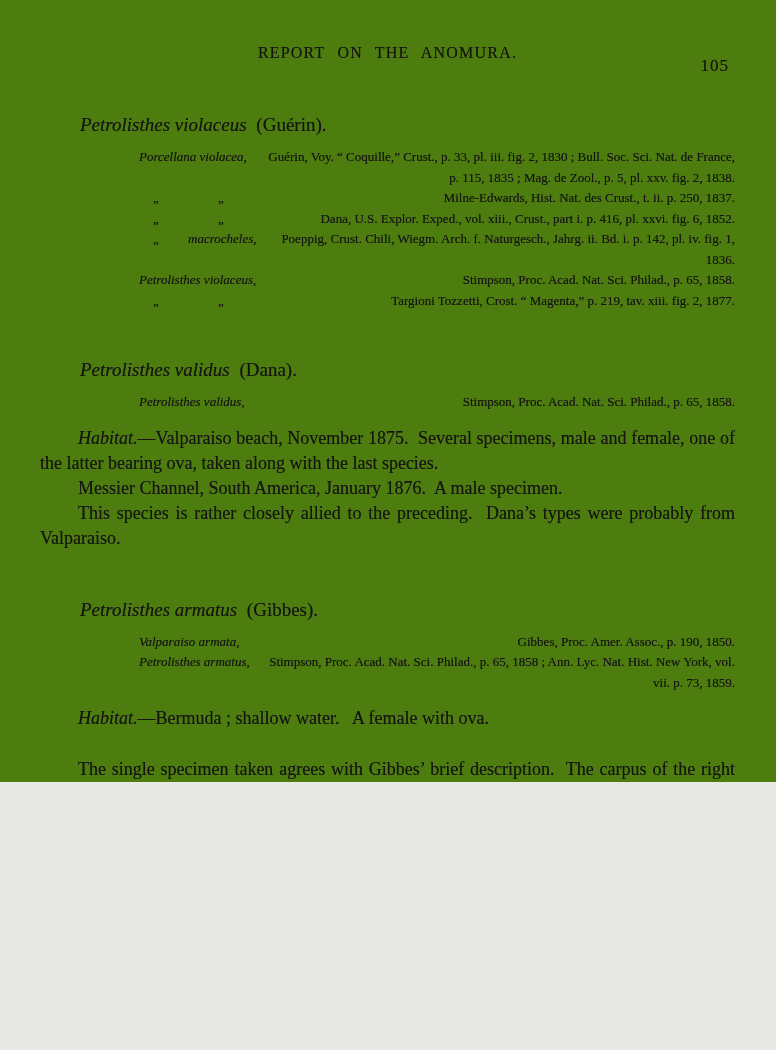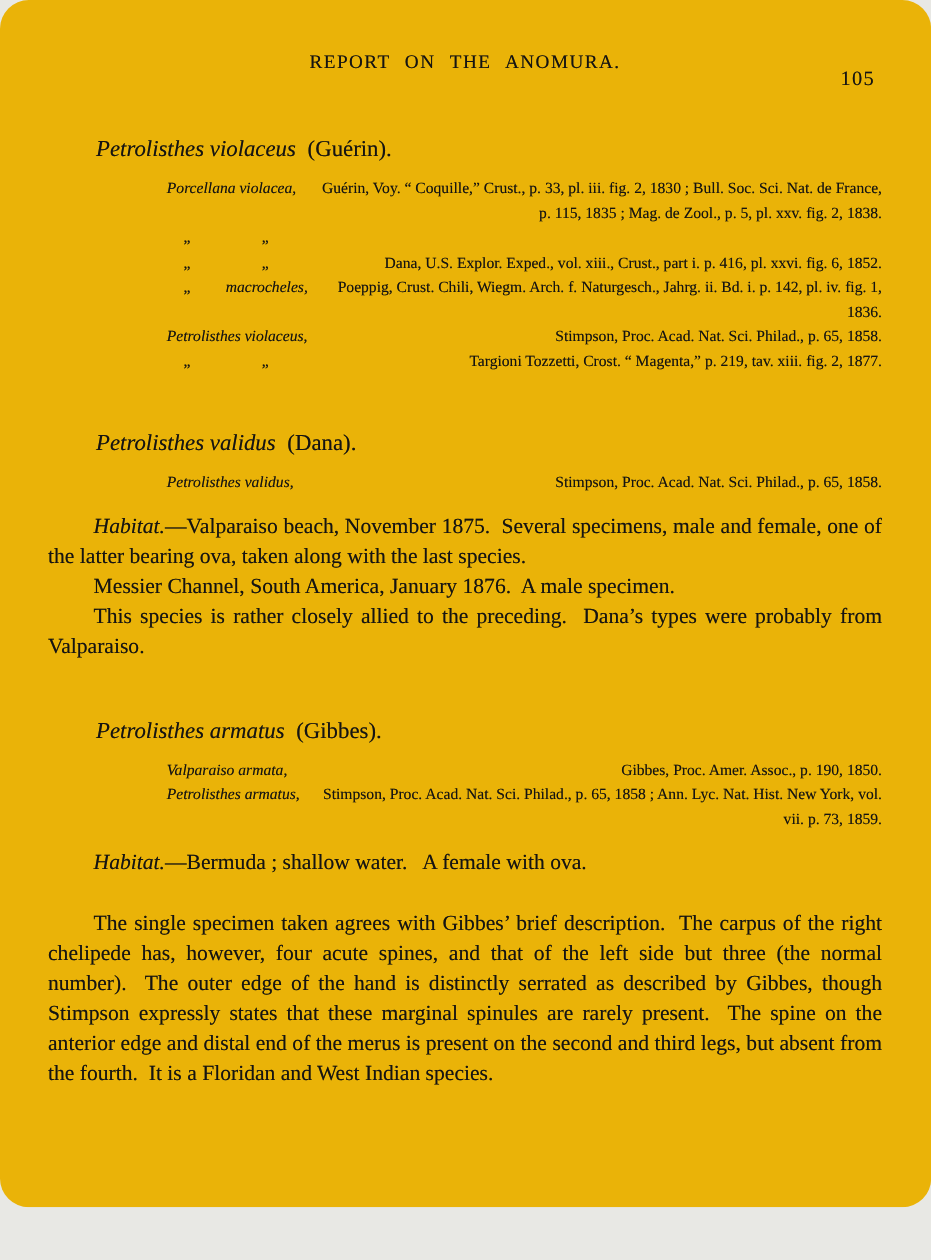--- a/index.html
+++ b/index.html
@@ -1,28 +1,27 @@
 <!DOCTYPE html>
 <html><head>
 <meta charset="utf-8">
 <style>
   html, body { margin: 0; padding: 0; background: #e8e8e4; }
   .page {
     position: relative;
     width: 776px;
-    height: 1006px;
+    height: 782px;
     margin: 0 auto;
-    background: #eab308;
+    background: #4d7c0f;
     color: #151413;
     font-family: "Liberation Serif", "DejaVu Serif", serif;
     box-sizing: border-box;
     padding: 44px 41px 0 40px;
     overflow: hidden;
     text-shadow: 0 0 0.4px rgba(20,20,19,0.55);
-    border-radius: 24px;
   }
 
   
   .page-header { position: relative; height: 24px; }
   .running-title {
     text-align: center;
     font-size: 16px;
     letter-spacing: 1.2px;
     word-spacing: 7px;
   }
@@ -102,20 +101,21 @@
         <span class="syn-label">
           <span class="nm">Porcellana violacea,</span>
         </span>
         <span class="syn-ref">Guérin, Voy. “ Coquille,” Crust., p. 33, pl. iii. fig. 2, 1830 ; Bull. Soc. Sci. Nat. de France, p. 115, 1835 ; Mag. de Zool., p. 5, pl. xxv. fig. 2, 1838.</span>
       </div>
       <div class="syn-row">
         <span class="syn-label">
           <span class="ditto d1">„</span>
           <span class="ditto d2">„</span>
         </span>
+        <span class="syn-ref">Milne-Edwards, Hist. Nat. des Crust., t. ii. p. 250, 1837.</span>
       </div>
       <div class="syn-row">
         <span class="syn-label">
           <span class="ditto d1">„</span>
           <span class="ditto d2">„</span>
         </span>
         <span class="syn-ref">Dana, U.S. Explor. Exped., vol. xiii., Crust., part i. p. 416, pl. xxvi. fig. 6, 1852.</span>
       </div>
       <div class="syn-row">
         <span class="syn-label">

